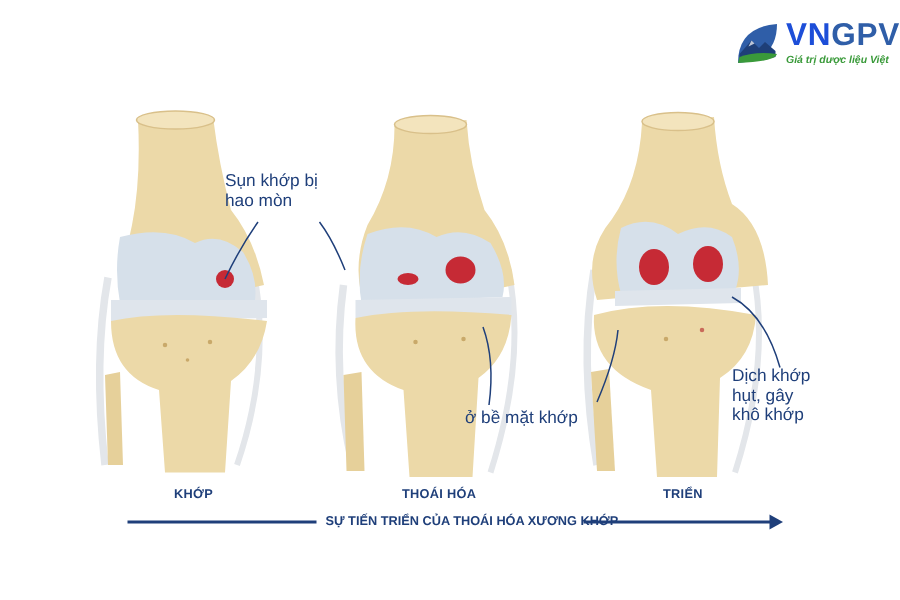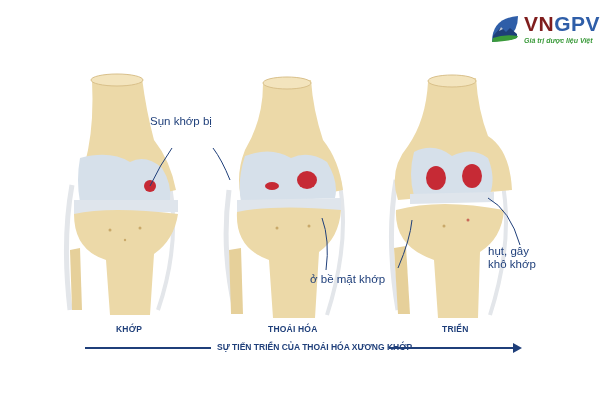--- a/index.html
+++ b/index.html
@@ -1,21 +1,21 @@
 <!DOCTYPE html>
 <html><head>
 <meta charset="utf-8">
 <style>
   html, body { margin:0; padding:0; }
   body { width:600px; height:400px; background:#ffffff; position:relative; overflow:hidden; font-family:"Liberation Sans", sans-serif; }
   .abs { position:absolute; }
   .logo { left:490px; top:12px; width:110px; height:40px; }
   .logo-mark { position:absolute; left:0; top:2px; width:30px; height:30px; }
   .logo-text { position:absolute; left:34px; top:0px; font-size:21px; font-weight:bold; letter-spacing:0.5px; }
-  .logo-text .vn { color:#7f1d1d; }
+  .logo-text .vn { color:#1d4ed8; }
   .logo-text .gpv { color:#2f5ea8; }
   .logo-tag { position:absolute; left:34px; top:25px; font-size:7px; font-style:italic; font-weight:bold; color:#3a9a3a; white-space:nowrap; }
   .knee { position:absolute; }
   .callout { position:absolute; color:#1f3f7a; font-size:11.5px; line-height:13px; text-align:left; }
   .stage { position:absolute; top:324px; font-size:8.5px; font-weight:bold; color:#1f3f7a; letter-spacing:0.2px; }
   .progress { position:absolute; left:85px; top:342px; width:440px; height:12px; }
   .progress-line-left { position:absolute; left:0; top:5px; width:126px; height:2px; background:#1f3f7a; }
   .progress-label { position:absolute; left:132px; top:0px; font-size:8.5px; font-weight:bold; color:#1f3f7a; white-space:nowrap; }
   .progress-line-right { position:absolute; left:304px; top:5px; width:126px; height:2px; background:#1f3f7a; }
   .progress-arrow { position:absolute; left:428px; top:1px; width:0; height:0; border-top:5px solid transparent; border-bottom:5px solid transparent; border-left:9px solid #1f3f7a; }
@@ -87,25 +87,27 @@
 <svg class="abs" style="left:0;top:0" width="600" height="400">
   <path d="M172 148 Q160 165 150 186" stroke="#1f3f7a" stroke-width="1" fill="none"></path>
   <path d="M213 148 Q222 160 230 180" stroke="#1f3f7a" stroke-width="1" fill="none"></path>
   <path d="M326 270 Q330 240 322 218" stroke="#1f3f7a" stroke-width="1" fill="none"></path>
   <path d="M398 268 Q410 240 412 220" stroke="#1f3f7a" stroke-width="1" fill="none"></path>
   <path d="M520 245 Q510 210 488 198" stroke="#1f3f7a" stroke-width="1" fill="none"></path>
 </svg>
 
 <div class="callout" style="left:150px;top:115px;width:80px;">
   <div>Sụn khớp bị</div>
+  <div>hao mòn</div>
 </div>
 <div class="callout" style="left:310px;top:273px;width:110px;">
   <div>ở bề mặt khớp</div>
 </div>
 <div class="callout" style="left:488px;top:245px;width:90px;">
+  <div>Dịch khớp</div>
   <div>hụt, gây</div>
   <div>khô khớp</div>
 </div>
 
 <div class="stage" style="left:116px;">KHỚP</div>
 <div class="stage" style="left:268px;text-align:center;">THOÁI HÓA</div>
 <div class="stage" style="left:442px;">TRIỂN</div>
 
 <div class="progress">
   <div class="progress-line-left"></div>

